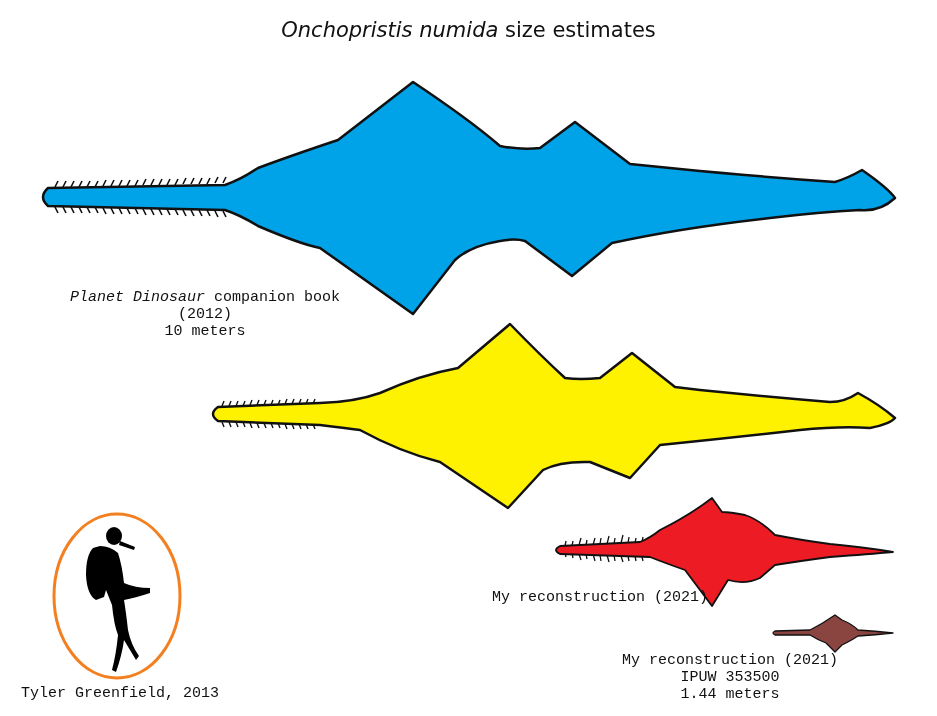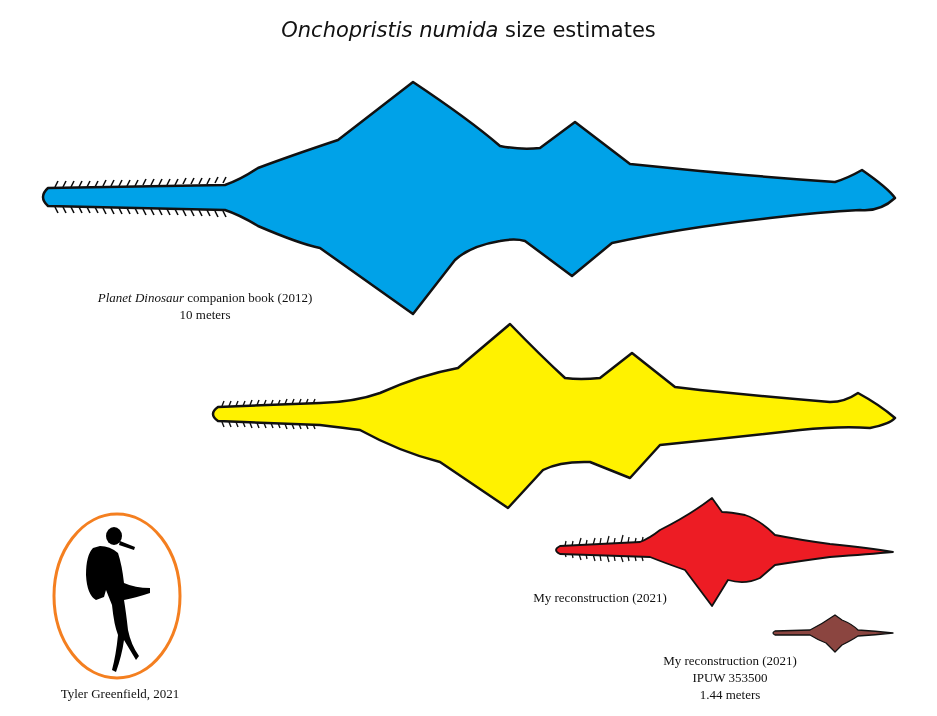--- a/index.html
+++ b/index.html
@@ -1,22 +1,22 @@
 <!DOCTYPE html>
 <html><head>
   <meta charset="utf-8">
   <style>
     html, body { margin: 0; padding: 0; background: #ffffff; }
     body { width: 937px; height: 716px; position: relative; overflow: hidden;
            font-family: "DejaVu Sans", "Liberation Sans", sans-serif; color: #111; }
     .title { position: absolute; left: 0; width: 937px; top: 18px; text-align: center;
              font-size: 21px; font-family: "DejaVu Sans", sans-serif; color: #111; }
     .title i { font-style: italic; }
-    .lbl { position: absolute; text-align: center; font-size: 13px; line-height: 17px;
-           font-family: Liberation Serif, serif; color: #111; }
+    .lbl { position: absolute; text-align: center; font-size: 15px; line-height: 17px;
+           font-family: Liberation Mono, monospace; color: #111; }
     .lbl i { font-style: italic; }
     svg.art { position: absolute; left: 0; top: 0; }
   </style>
 </head>
 <body>
 
 <div class="title"><i>Onchopristis numida</i><span> size estimates</span></div>
 
 <svg class="art" width="937" height="716" viewBox="0 0 937 716">
 
@@ -70,13 +70,13 @@
 <div class="lbl" style="left:490px; top:589px; width:220px;">
   <div>My reconstruction (2021)</div>
 </div>
 
 <div class="lbl" style="left:620px; top:652px; width:220px;">
   <div>My reconstruction (2021)</div>
   <div>IPUW 353500</div>
   <div>1.44 meters</div>
 </div>
 
-<div class="lbl" style="left:20px; top:685px; width:200px;">Tyler Greenfield, 2021</div>
+<div class="lbl" style="left:20px; top:685px; width:200px;">Tyler Greenfield, 2013</div>
 
 </body></html>

